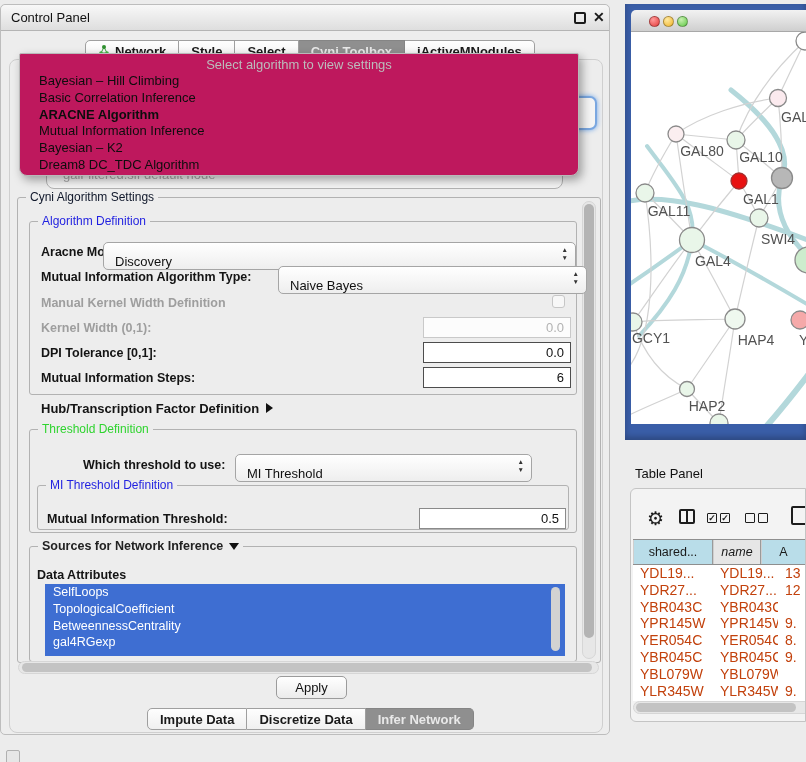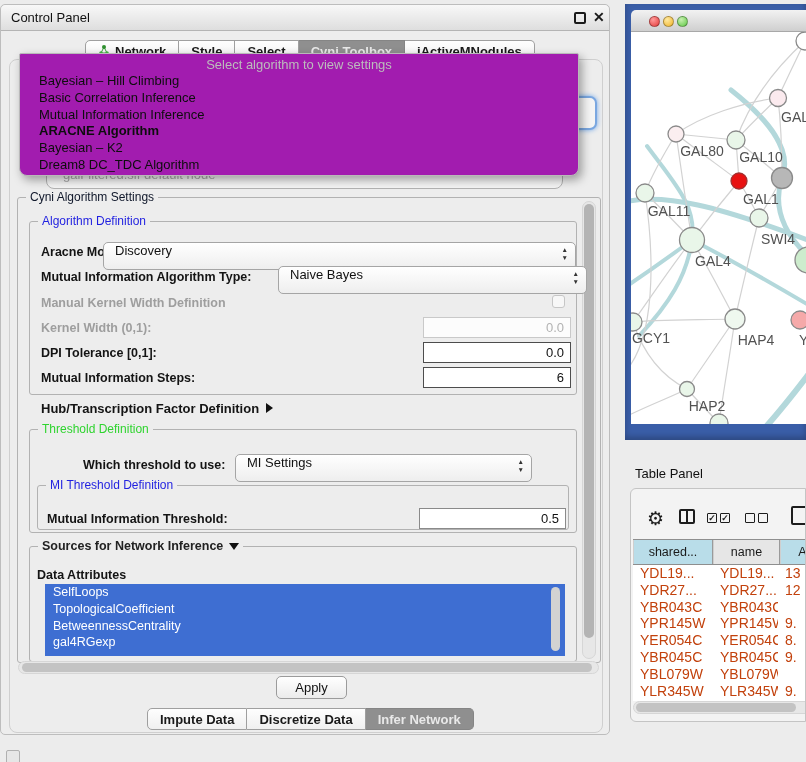--- a/index.html
+++ b/index.html
@@ -32,38 +32,38 @@
   
   .bg-combo { position:absolute; left:45px; top:154px; width:517px; height:30px;
     background:#f4f4f4; border:1px solid #b2b2b2; border-radius:8px;
     font-size:13px; color:#a9a9a9; display:flex; align-items:center; padding-left:16px; z-index:1; }
   .combo-frag { position:absolute; left:556px; top:91px; width:40px; height:34px;
     background:#f4f4f4; border:2px solid #7aa7e0; border-radius:7px;
     box-shadow:0 0 5px #6fa6ea; z-index:1; }
 
   
   .popup { position:absolute; left:18px; top:48px; width:560px; height:123px;
-    background:#a21caf; border:1px solid #b9b9b9; border-radius:2px 2px 8px 8px;
+    background:#be185d; border:1px solid #b9b9b9; border-radius:2px 2px 8px 8px;
     box-shadow:3px 4px 10px rgba(0,0,0,.35); z-index:50; }
   .popup-prompt { text-align:center; color:#bcbcbc; font-size:13px; padding-top:3px; height:19px; }
   .popup-item { font-size:13px; color:#0d0d0d; height:16.8px; line-height:16.8px; padding-left:19px; }
   .popup-item.bold { font-weight:bold; }
 
   
   .grp { position:absolute; border:1px solid #b2b2b2; border-radius:3px; }
   .grp-label { position:absolute; top:-8px; left:8px; background:#ededed; padding:0 4px;
     font-size:12px; white-space:nowrap; }
   .t-plain { color:#0f172a; } .t-blue { color:#1f1fe0; } .t-green { color:#2fd42f; }
 
   .lbl { position:absolute; font-size:12.5px; font-weight:bold; color:#141414; white-space:nowrap; }
   .lbl.dis { color:#9e9e9e; }
 
   .combo { position:absolute; height:28px; background:linear-gradient(#ffffff,#eeeeee);
     border:1px solid #a5a5a5; border-radius:5px; font-size:13px; color:#111;
-    display:flex; align-items:flex-start; padding-left:11px; }
+    display:flex; align-items:flex-end; padding-left:11px; }
   .arrows { position:absolute; right:7px; top:3px; font-size:6.5px; line-height:7.5px;
     color:#333; text-align:center; }
 
   .field { position:absolute; height:21px; background:#fff; border:1px solid #4d4d4d;
     font-size:13px; color:#111; display:flex; align-items:center;
     justify-content:flex-end; padding-right:6px; }
   .field.dis { border-color:#c9c9c9; background:#fcfcfc; color:#b3b3b3; }
 
   .cb { position:absolute; width:13px; height:13px; border:1px solid #c6c6c6;
     border-radius:3px; background:#f7f7f7; }
@@ -160,22 +160,22 @@
   <div class="bg-combo">
     <span>galFiltered.sif default node</span>
   </div>
   <div class="combo-frag"></div>
 
   <div class="popup">
     <div class="popup-prompt">Select algorithm to view settings</div>
     <div id="popup-items">
         <div class="popup-item">Bayesian – Hill Climbing</div>
         <div class="popup-item">Basic Correlation Inference</div>
+        <div class="popup-item bold">ARACNE Algorithm</div>
         <div class="popup-item">Mutual Information Inference</div>
-        <div class="popup-item bold">ARACNE Algorithm</div>
         <div class="popup-item">Bayesian – K2</div>
         <div class="popup-item">Dream8 DC_TDC Algorithm</div>
       </div>
   </div>
 
   <div class="grp" style="left:16px; top:192px; width:584px; height:466px;">
     <span class="grp-label t-plain">Cyni Algorithm Settings</span>
   </div>
   <div class="sb-track" style="left:581px; top:196px; width:14px; height:458px;"></div>
   <div class="sb-thumb" style="left:583px; top:199px; width:10px; height:434px;"></div>
@@ -210,21 +210,21 @@
 
   <span class="lbl" style="left:40px; top:396px; font-size:13px;">
     <span>Hub/Transcription Factor Definition</span><span class="tri-right"></span>
   </span>
 
   <div class="grp" style="left:28px; top:424px; width:548px; height:104px;">
     <span class="grp-label t-green">Threshold Definition</span>
   </div>
   <span class="lbl" style="left:82px; top:453px;">Which threshold to use:</span>
   <div class="combo" style="left:234px; top:449px; width:297px;">
-    <span>MI Settings</span>
+    <span>MI Threshold</span>
     <span class="arrows">▲<br>▼</span>
   </div>
   <div class="grp" style="left:36px; top:480px; width:532px; height:45px;">
     <span class="grp-label t-blue">MI Threshold Definition</span>
   </div>
   <span class="lbl" style="left:46px; top:507px;">Mutual Information Threshold:</span>
   <div class="field" style="left:418px; top:503px; width:147px; border-color:#8a8a8a;">
     <span>0.5</span>
   </div>
 
@@ -336,21 +336,21 @@
   <span class="tb-gear">⚙</span>
   <span class="tb-col"></span>
   <span class="mini-cb" style="left:76px;">✓</span>
   <span class="mini-cb" style="left:89px;">✓</span>
   <span class="mini-cb" style="left:114px;"></span>
   <span class="mini-cb" style="left:127px;"></span>
   <span class="tb-doc"></span>
 
   <div class="tp-header" id="tp-header">
       <div class="tp-hcell hl" style="width: 80px;">shared...</div>
-      <div class="tp-hcell plainbg" style="width: 67px;">name</div>
+      <div class="tp-hcell plainbg" style="width: 48px; font-style: italic;">name</div>
       <div class="tp-hcell hl" style="width: 45px;">A</div>
     </div>
   <div class="tp-rows" id="tp-rows">
       <div class="tp-row">
         <div class="tp-cell" style="width: 80px;">YDL19...</div>
         <div class="tp-cell" style="width: 65px;">YDL19...</div>
         <div class="tp-cell" style="width: 45px;">13</div>
       </div>
       <div class="tp-row">
         <div class="tp-cell" style="width: 80px;">YDR27...</div>

